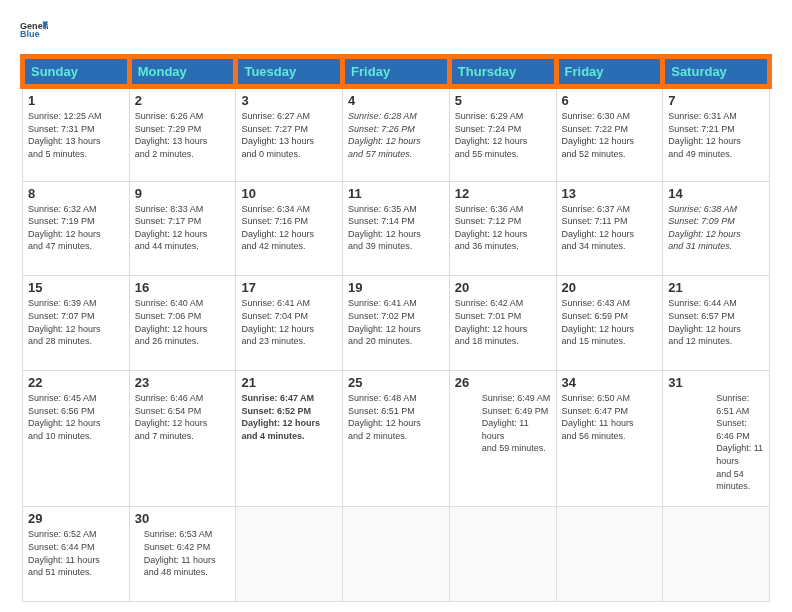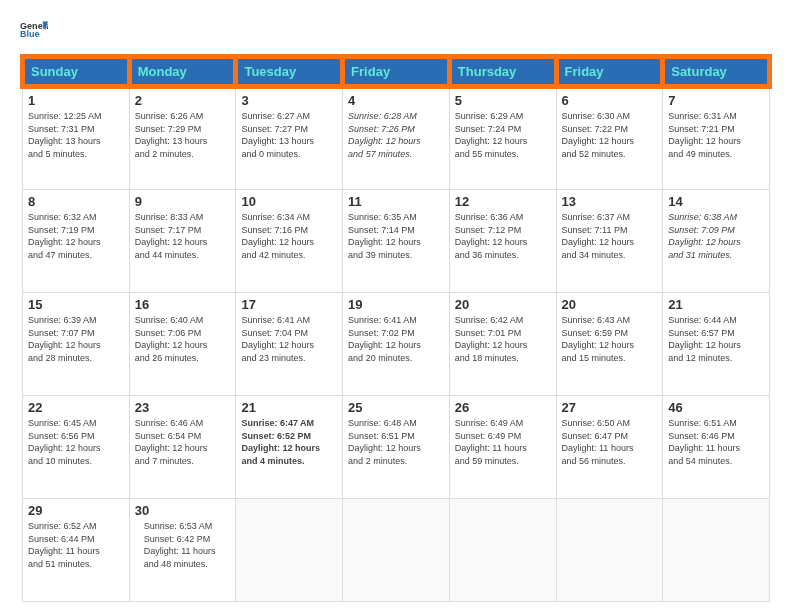--- a/index.html
+++ b/index.html
@@ -296,35 +296,35 @@
           </td>
           <td>
             <span class="day-number">25</span>
             <div class="day-info" style="white-space: pre-line;">Sunrise: 6:48 AM
 Sunset: 6:51 PM
 Daylight: 12 hours
 and 2 minutes.</div>
           </td>
           <td>
             <span class="day-number">26</span>
-            <div class="day-info" style="white-space: pre-line;">Sunrise: 6:49 AM
+            <div class="day-info" style="white-space: pre-line; margin-left: 27px;">Sunrise: 6:49 AM
 Sunset: 6:49 PM
 Daylight: 11 hours
 and 59 minutes.</div>
           </td>
           <td>
-            <span class="day-number">27</span>
+            <span class="day-number">34</span>
             <div class="day-info" style="white-space: pre-line;">Sunrise: 6:50 AM
 Sunset: 6:47 PM
 Daylight: 11 hours
 and 56 minutes.</div>
           </td>
           <td>
-            <span class="day-number">46</span>
-            <div class="day-info" style="white-space: pre-line;">Sunrise: 6:51 AM
+            <span class="day-number">31</span>
+            <div class="day-info" style="white-space: pre-line; margin-left: 48px;">Sunrise: 6:51 AM
 Sunset: 6:46 PM
 Daylight: 11 hours
 and 54 minutes.</div>
           </td>
         </tr>
         <tr>
           <td>
             <span class="day-number">29</span>
             <div class="day-info" style="white-space: pre-line;">Sunrise: 6:52 AM
 Sunset: 6:44 PM

